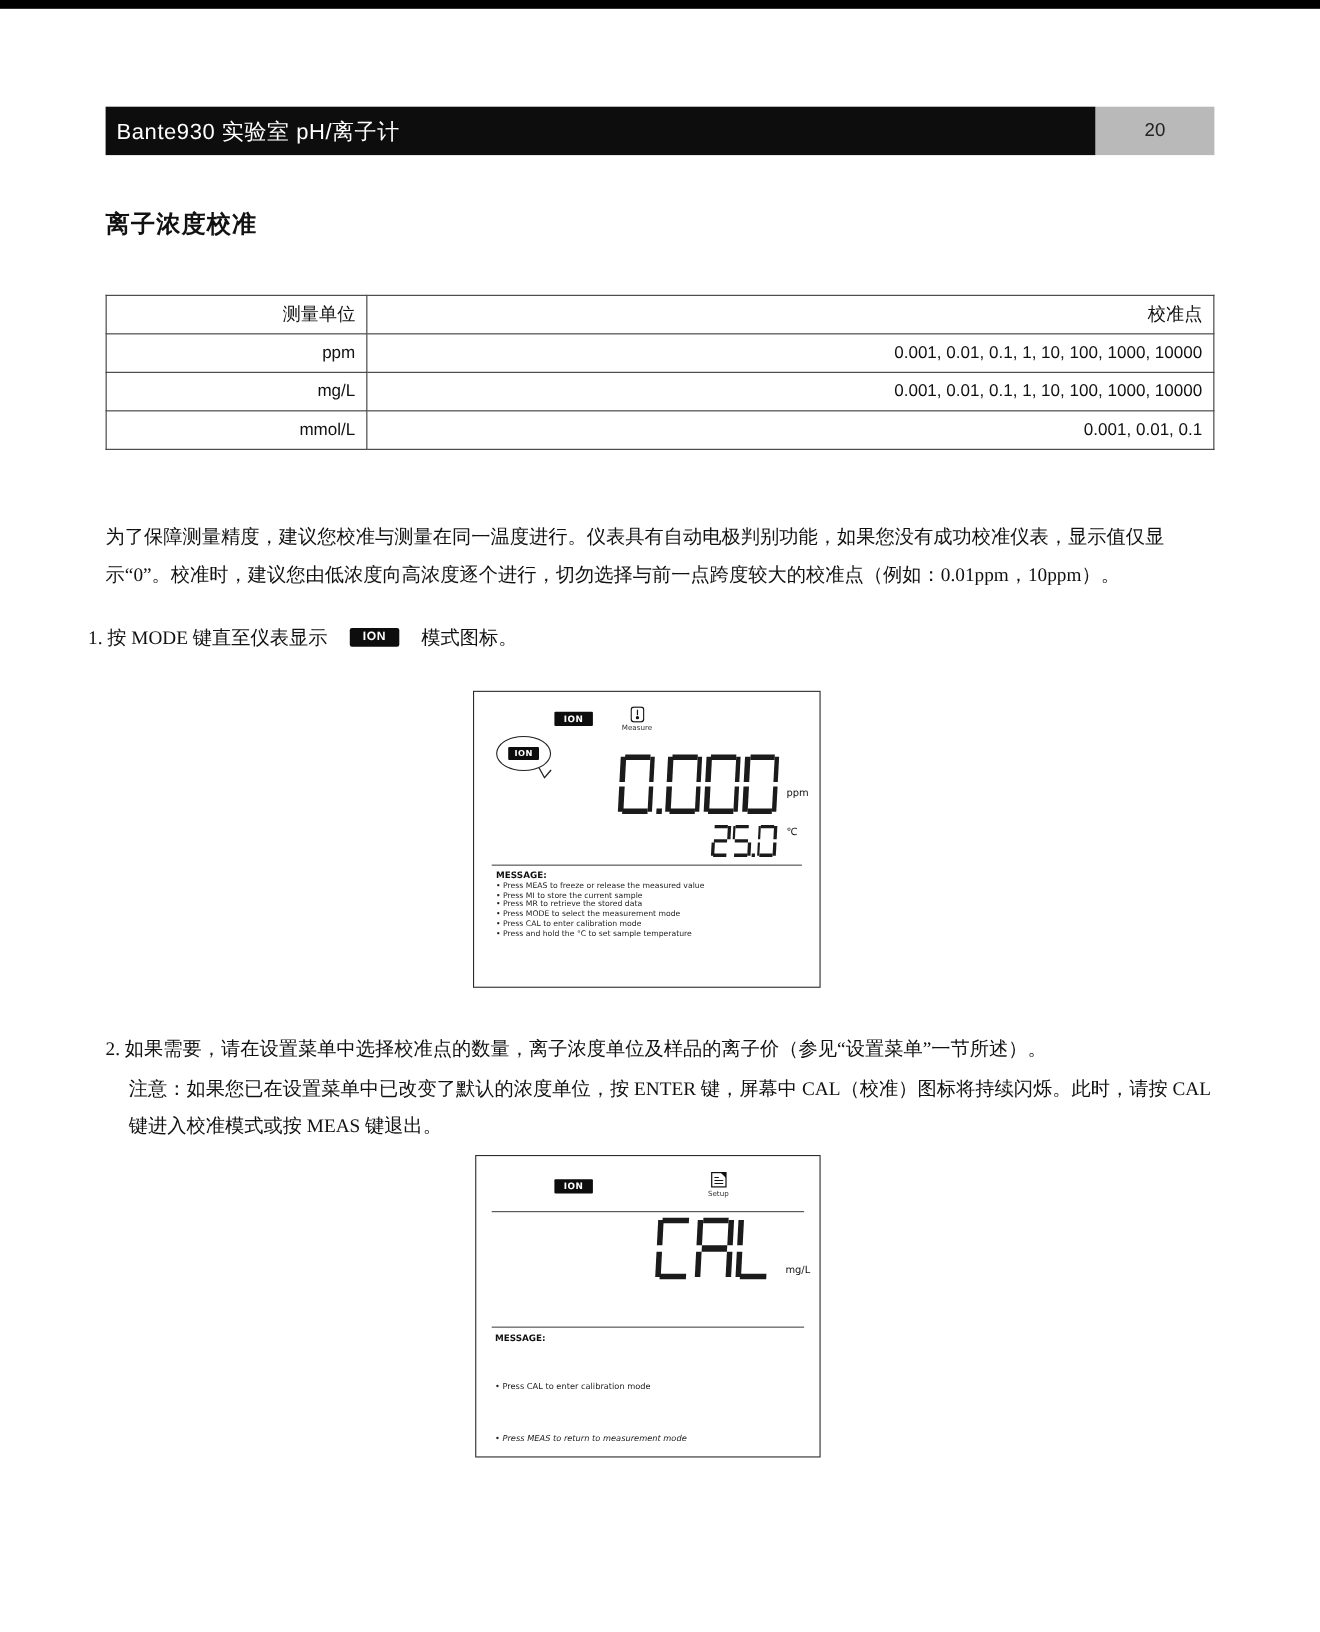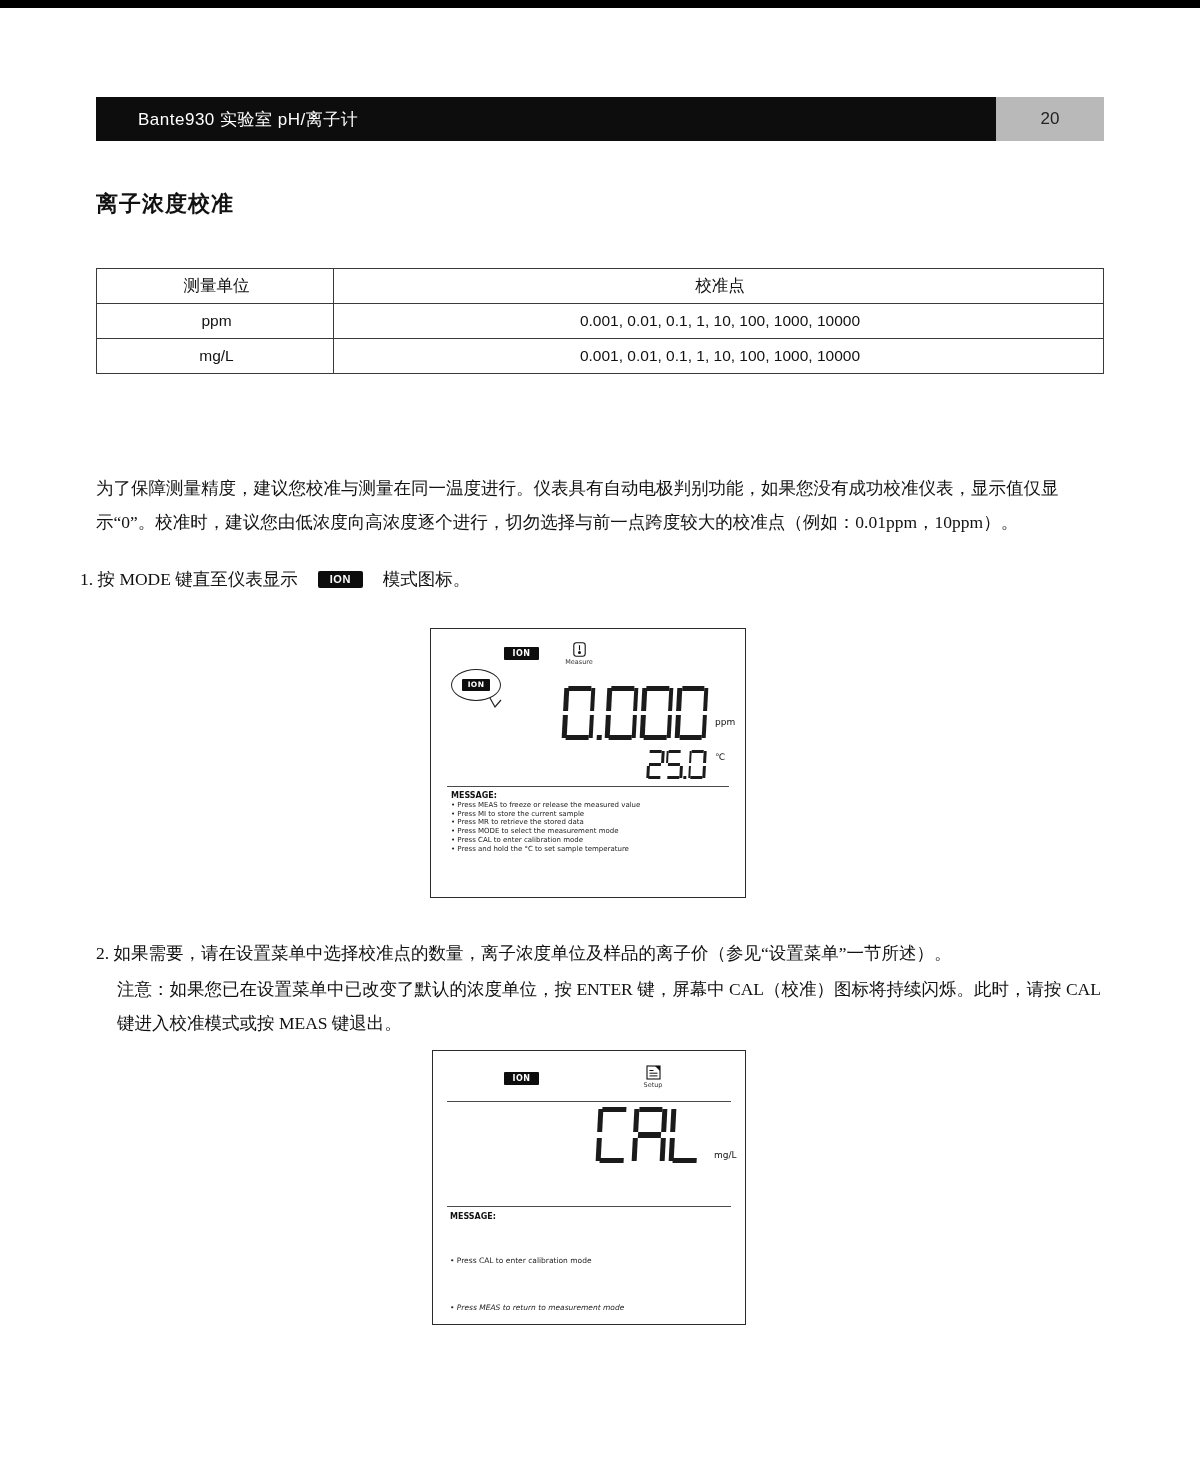--- a/index.html
+++ b/index.html
@@ -3,28 +3,28 @@
 <meta charset="utf-8">
 <style>
   * { margin:0; padding:0; box-sizing:border-box; }
   html,body { background:#ffffff; }
   body { font-family:"Liberation Serif","DejaVu Serif",serif; color:#111; }
   .page { position:relative; width:1200px; height:1484px; margin:0 auto; background:#fff; overflow:hidden; }
 
   .top-strip { position:absolute; left:0; top:0; width:100%; height:8px; background:#000; }
 
   .header-bar { position:absolute; left:96px; top:97px; width:900px; height:44px; background:#0d0d0d; display:flex; align-items:center; }
-  .header-title { color:#fff; font-family:"Liberation Sans","DejaVu Sans",sans-serif; font-size:17px; padding-left:42px; letter-spacing:.5px; }
+  .header-title { color:#fff; font-family:"Liberation Sans","DejaVu Sans",sans-serif; font-size:20px; padding-left:10px; letter-spacing:.5px; }
   .page-num { position:absolute; left:996px; top:97px; width:108px; height:44px; background:#b9b9b9; display:flex; align-items:center; justify-content:center; color:#222; font-family:"Liberation Sans","DejaVu Sans",sans-serif; font-size:17px; }
 
   .section-title { position:absolute; left:96px; top:189px; font-size:22px; font-weight:bold; letter-spacing:1px; }
   .intro { position:absolute; left:96px; top:227px; width:1010px; font-size:17.5px; }
 
   .cal-table { position:absolute; left:96px; top:268px; width:1008px; border-collapse:collapse; }
-  .cal-table th, .cal-table td { border:1px solid #3a3a3a; height:35px; padding:0 10px 0 13px; text-align:center; vertical-align:middle; }
+  .cal-table th, .cal-table td { border:1px solid #3a3a3a; height:35px; padding:0 10px 0 13px; text-align:right; vertical-align:middle; }
   .cal-table th { font-weight:normal; font-size:16.5px; }
   .cal-table td { font-family:"Liberation Sans","DejaVu Sans",sans-serif; font-size:15.5px; }
   .col-unit { width:237px; }
 
   .note { position:absolute; left:96px; top:471px; width:1012px; font-size:17.5px; line-height:34px; }
 
   .step1 { position:absolute; left:80px; top:567px; font-size:17.5px; display:flex; align-items:center; gap:20px; }
   .ion-badge-inline { display:inline-block; background:#0d0d0d; color:#fff; font-family:"Liberation Sans","DejaVu Sans",sans-serif; font-weight:bold; font-size:11px; line-height:1; padding:3px 12px; border-radius:2px; letter-spacing:.5px; }
 
   .step2 { position:absolute; left:96px; top:936px; width:1012px; font-size:17.5px; line-height:34px; }
@@ -104,20 +104,24 @@
       <th>校准点</th>
     </tr>
     <tr>
       <td>ppm</td>
       <td>0.001, 0.01, 0.1, 1, 10, 100, 1000, 10000</td>
     </tr>
     <tr>
       <td>mg/L</td>
       <td>0.001, 0.01, 0.1, 1, 10, 100, 1000, 10000</td>
     </tr>
+    <tr>
+      <td>mmol/L</td>
+      <td>0.001, 0.01, 0.1</td>
+    </tr>
   </tbody>
     </table>
 
   <p class="note">为了保障测量精度，建议您校准与测量在同一温度进行。仪表具有自动电极判别功能，如果您没有成功校准仪表，显示值仅显示“0”。校准时，建议您由低浓度向高浓度逐个进行，切勿选择与前一点跨度较大的校准点（例如：0.01ppm，10ppm）。</p>
 
   <div class="step1">
     <span>1. 按 MODE 键直至仪表显示</span>
     <span class="ion-badge-inline">ION</span>
     <span>模式图标。</span>
   </div>

